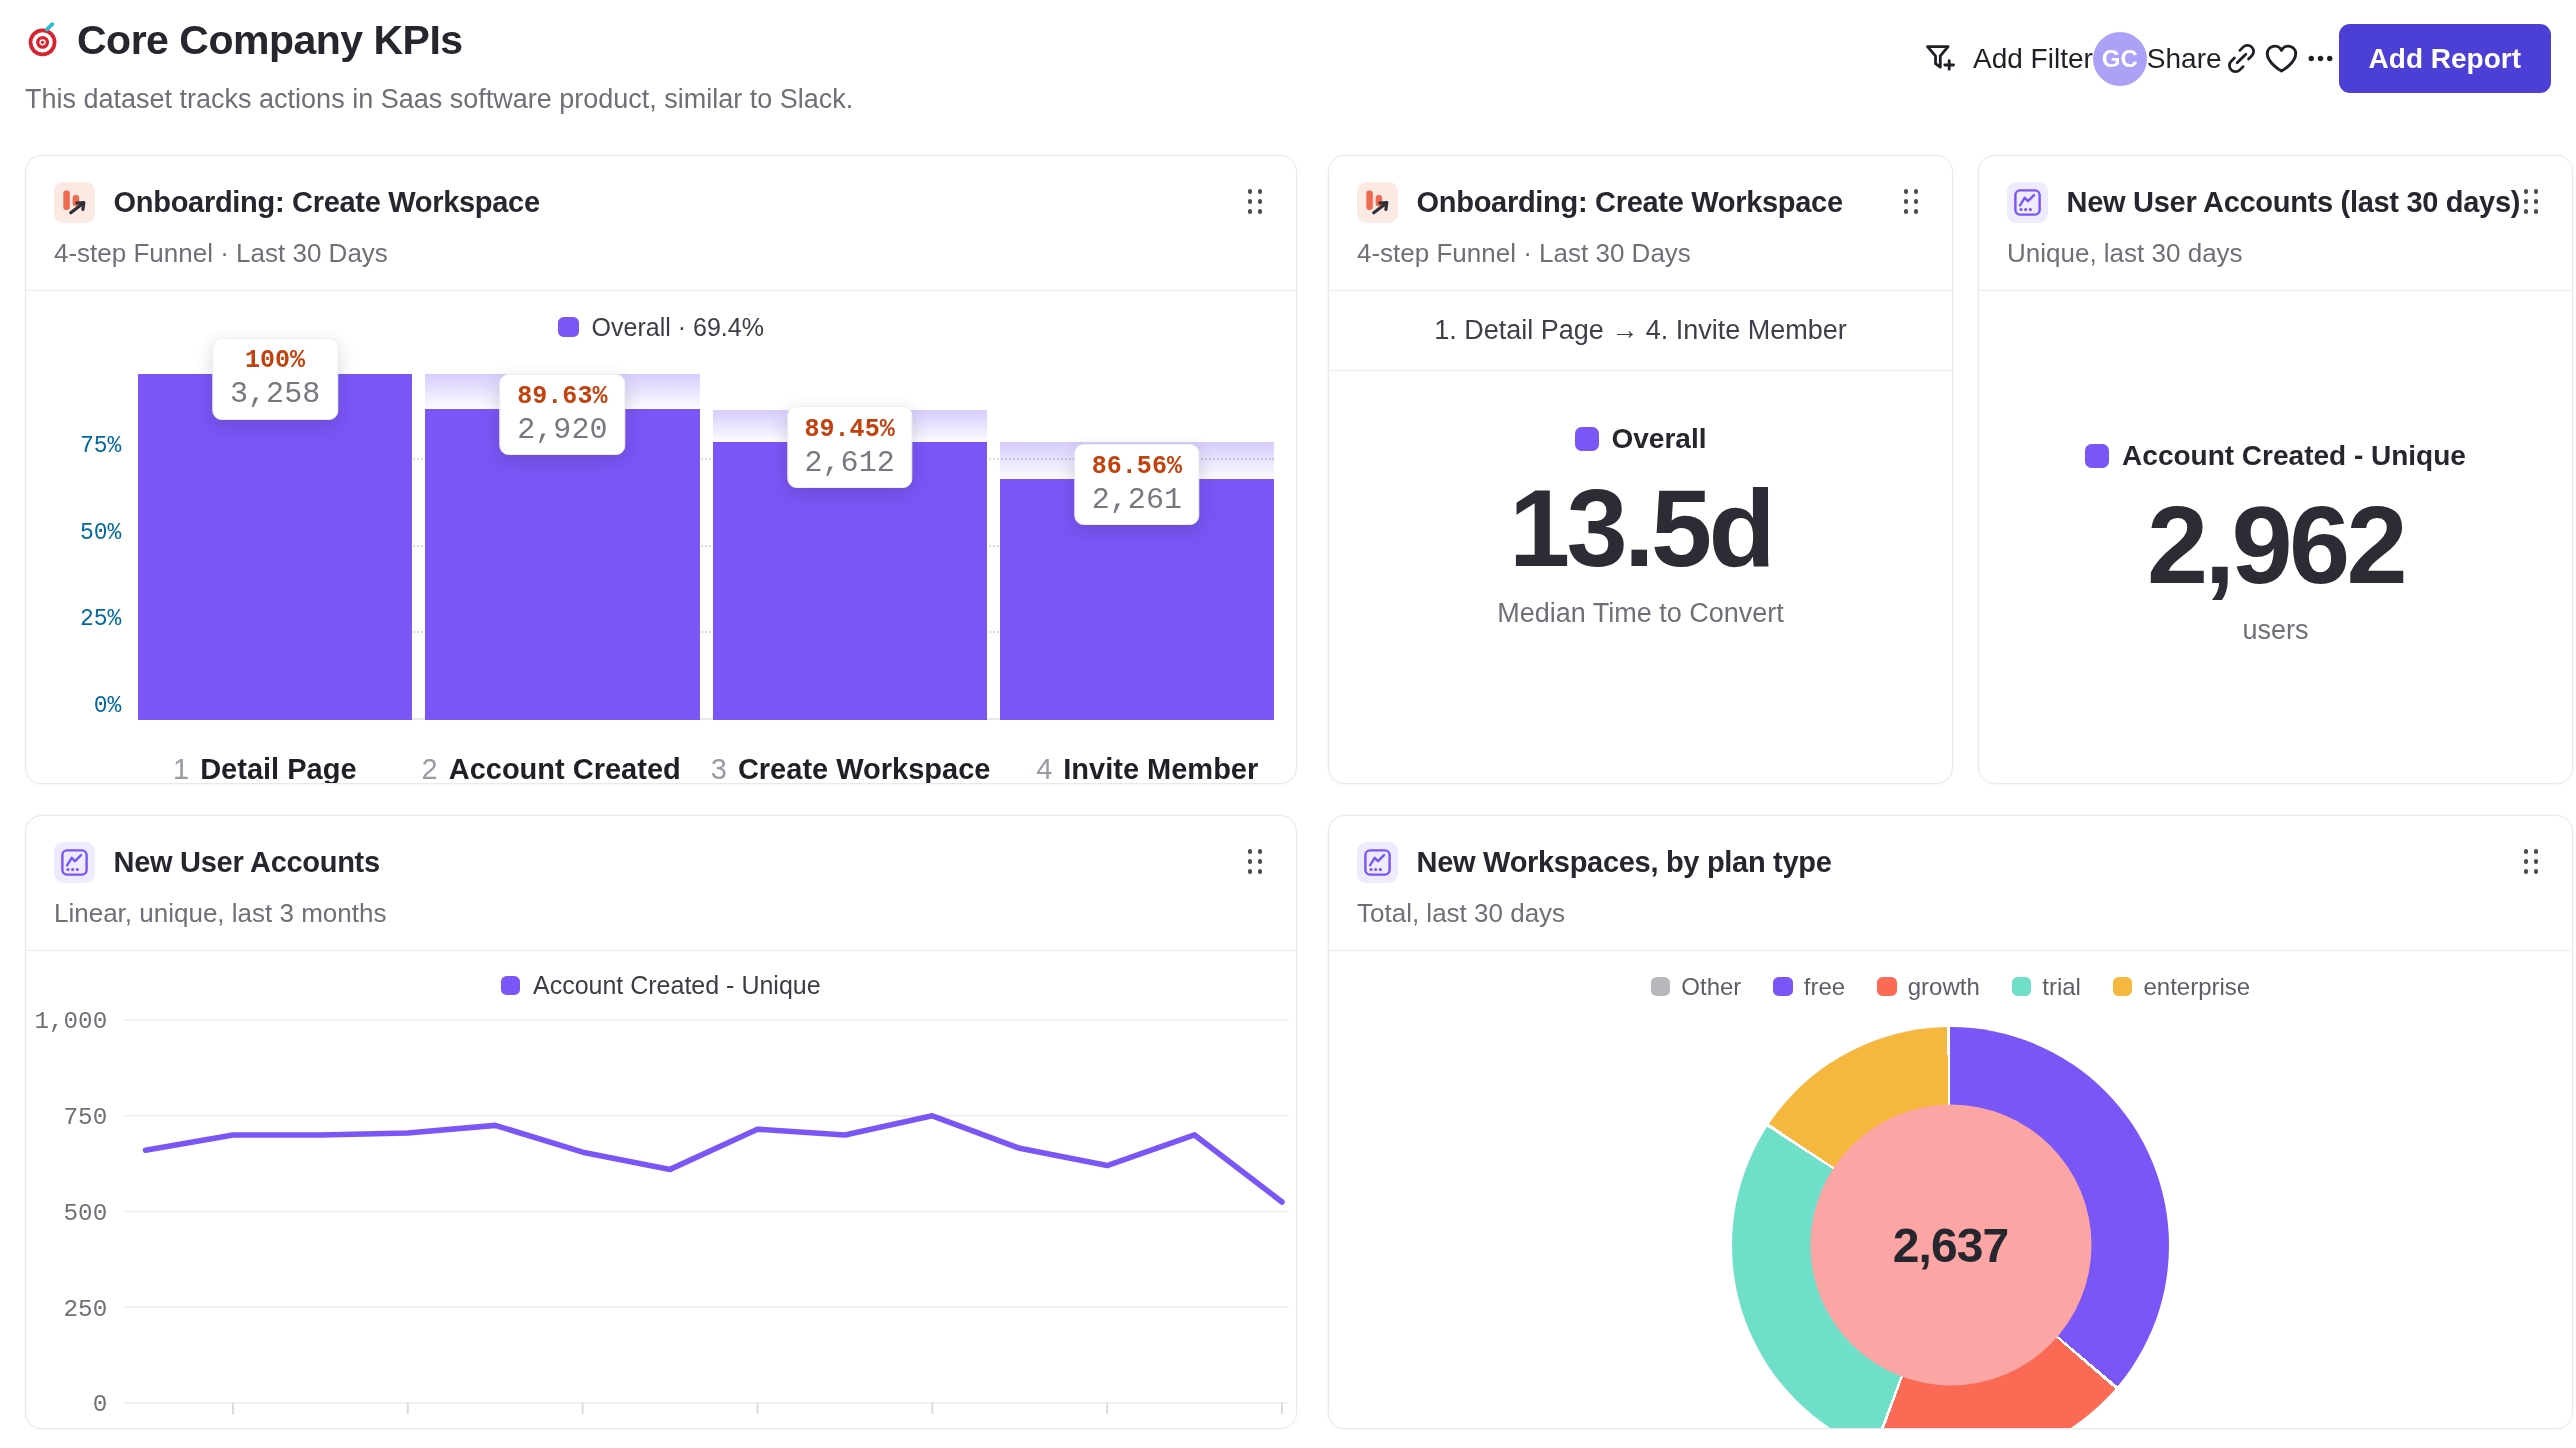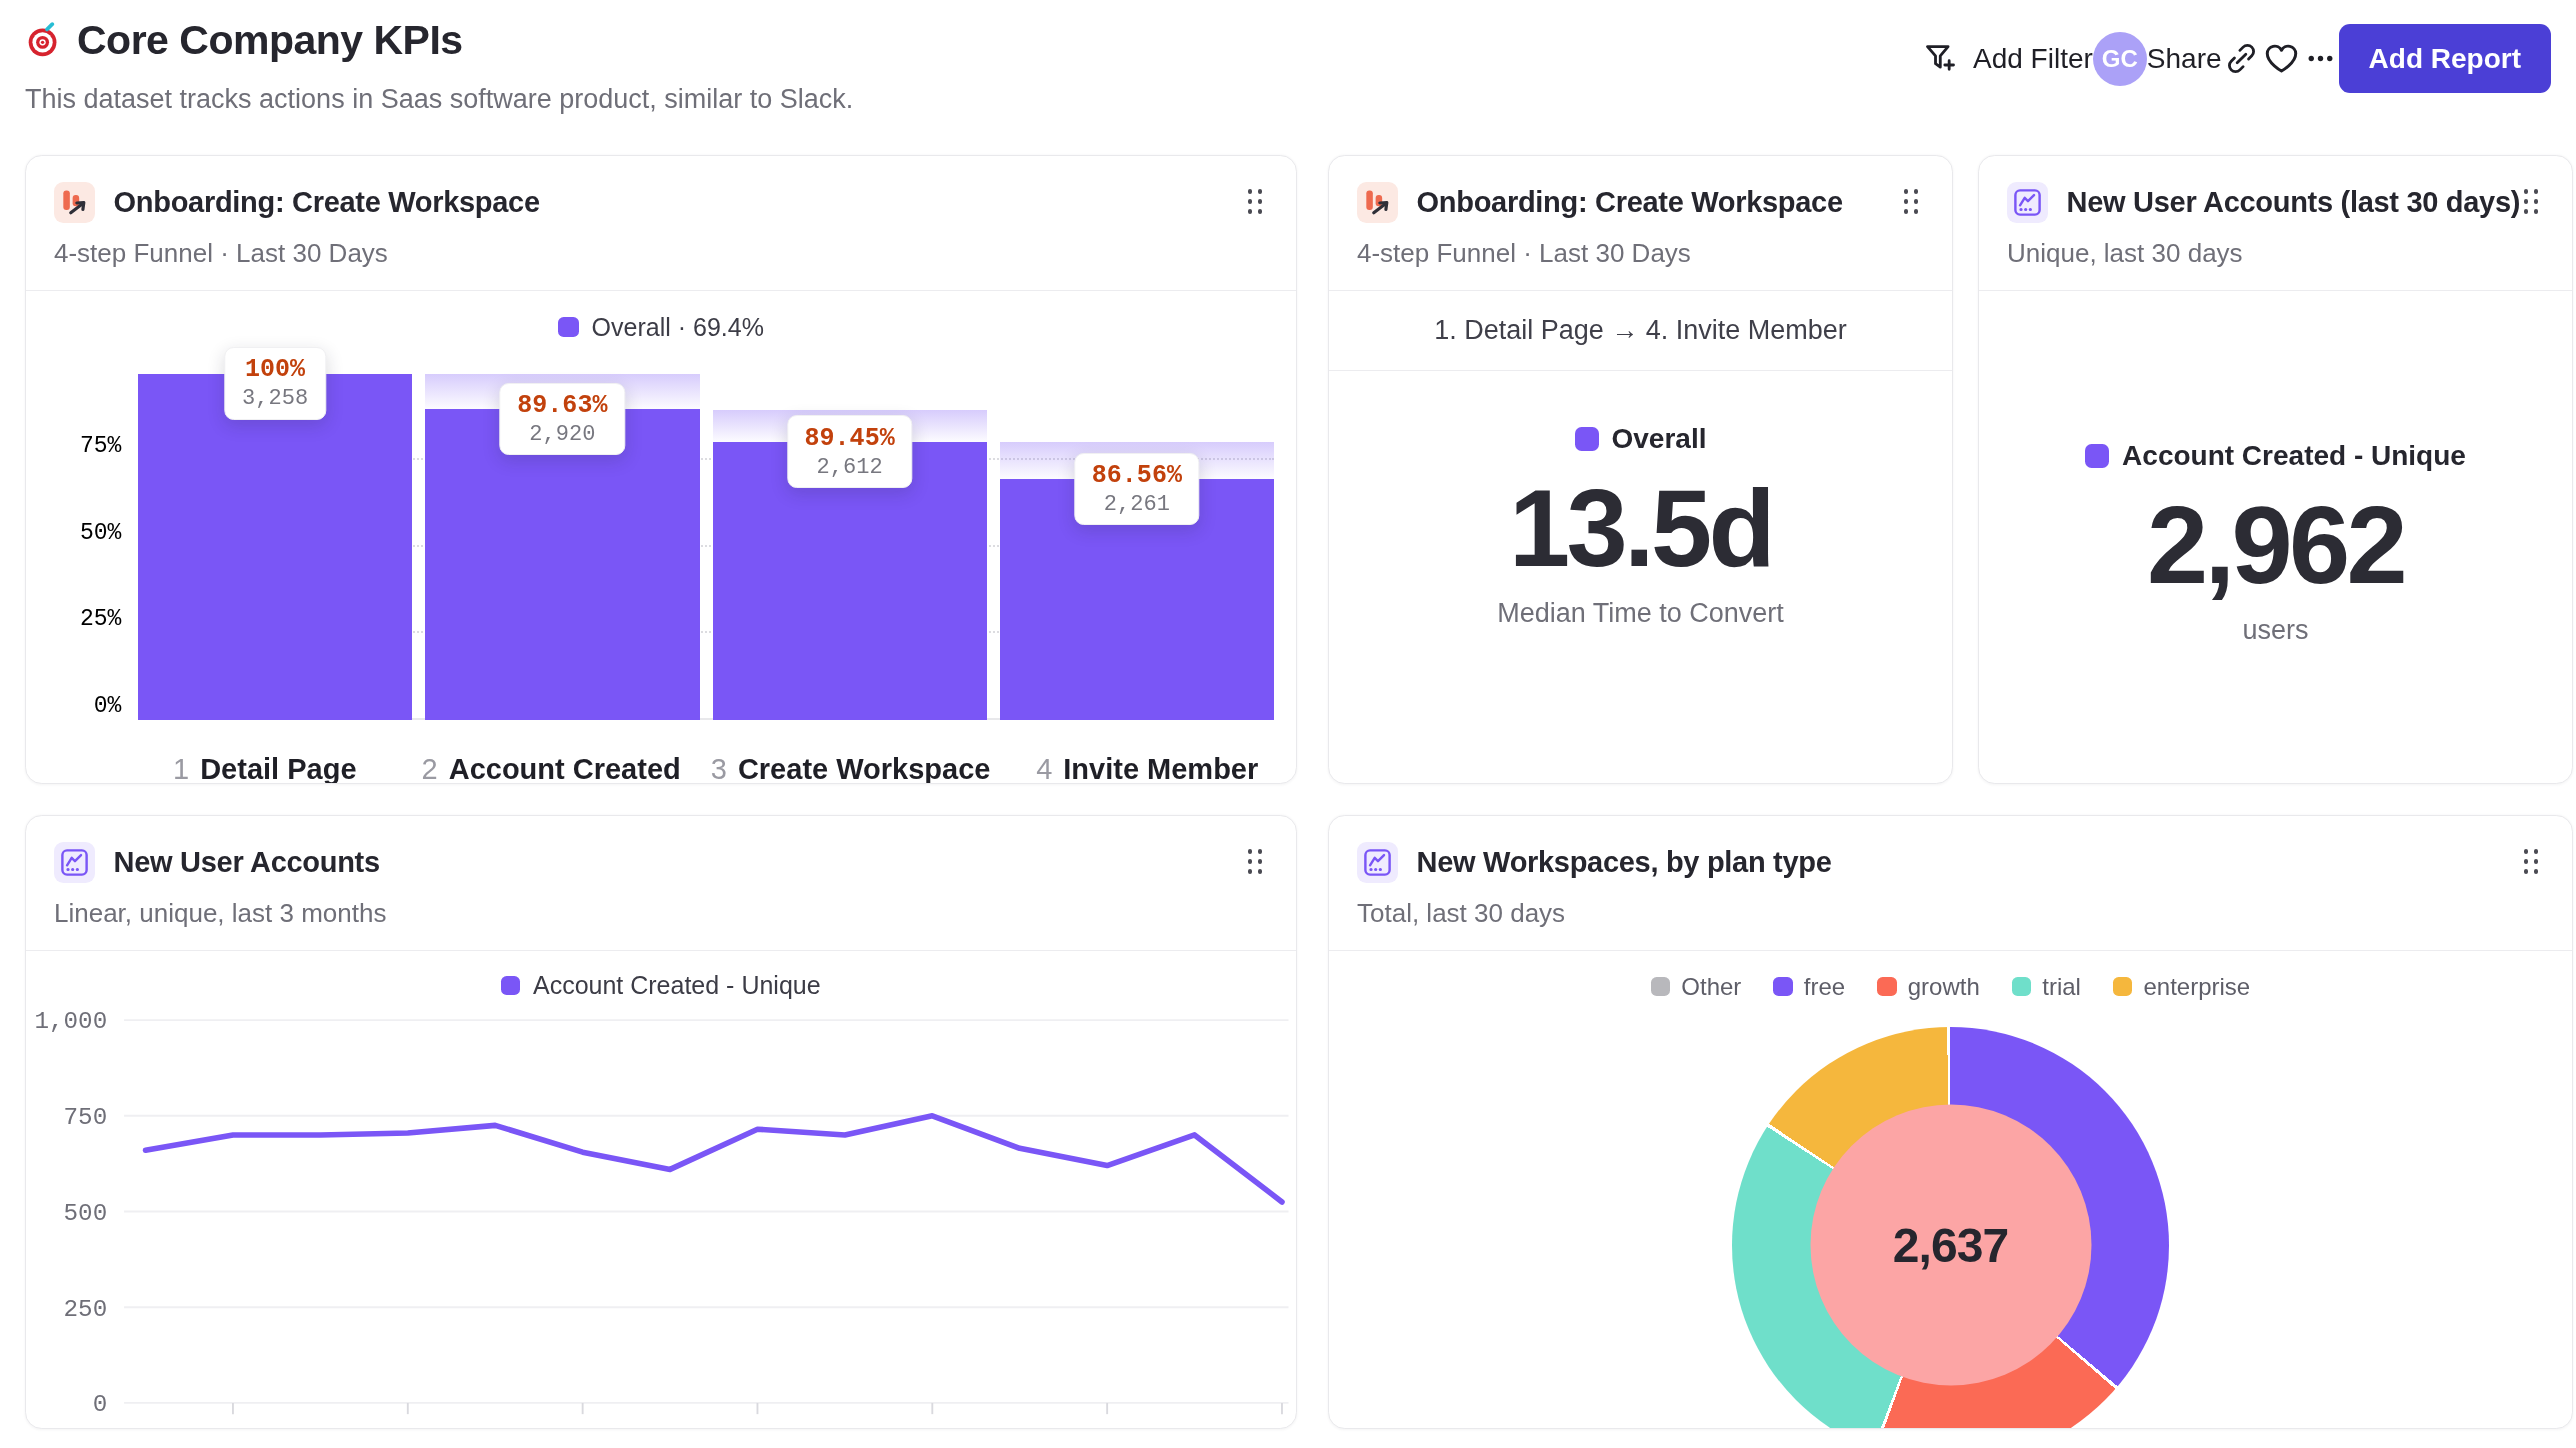--- a/index.html
+++ b/index.html
@@ -41,29 +41,29 @@
   .head-divider { border-bottom:1.9px solid #ececef; }
 
   .legend-row { display:flex; align-items:center; justify-content:center; gap:13px; padding-top:22px; }
   .legend-swatch { width:20.5px; height:20.5px; border-radius:5.6px; background:#7a56f6; }
   .legend-text { font-size:25px; color:#3c3c46; }
 
   
   .funnel-wrap { position:relative; margin:32px 22px 0 112px; height:346px; }
   .funnel-grid { position:absolute; left:0; right:0; border-top:2.8px dotted #dcdce0; z-index:0; }
   .funnel-ylabel { position:absolute; right:calc(100% + 16.7px); transform:translateY(-50%); font-family:"Liberation Mono", monospace;
-                   font-size:23px; color:#000000; white-space:nowrap; }
+                   font-size:23px; color:#0369a1; white-space:nowrap; }
   .funnel-cols { position:absolute; inset:0; display:flex; gap:13px; z-index:1; }
   .funnel-col { position:relative; flex:1 1 0; height:100%; }
   .funnel-bar { position:absolute; left:0; right:0; bottom:0; background:#7a56f6; }
   .funnel-grad { position:absolute; left:0; right:0; background:linear-gradient(to bottom, rgba(122,86,246,0.30), rgba(122,86,246,0.02)); }
   .funnel-tip { position:absolute; left:50%; transform:translateX(-50%); z-index:2; background:#fff; border:0.9px solid #f0f0f2;
                 border-radius:9.3px; box-shadow:0 5.6px 16.7px rgba(30,30,50,0.16); padding:7.4px 16.7px; text-align:center; white-space:nowrap; }
   .funnel-tip .pct { font-family:"Liberation Mono", monospace; font-size:25px; font-weight:700; color:#c2410c; display:block; }
-  .funnel-tip .cnt { font-family:"Liberation Mono", monospace; font-size:22px; color:#77777f; display:block; margin-top:1.9px; }
+  .funnel-tip .cnt { font-family:"Liberation Mono", monospace; font-size:30px; color:#77777f; display:block; margin-top:1.9px; }
   .funnel-xrow { display:flex; gap:30px; margin:33px 22px 0 112px; }
   .funnel-xcell { flex:1 1 0; text-align:center; font-size:29px; white-space:nowrap; }
   .funnel-xcell .n { color:#9a9aa2; font-weight:400; margin-right:11px; }
   .funnel-xcell .t { color:#1f1f26; font-weight:700; }
 
   
   .range-row { text-align:center; font-size:27px; color:#3f3f49; padding:24px 9.3px; border-bottom:1.9px solid #ececef; }
   .stat-block { display:flex; flex-direction:column; align-items:center; }
   .stat-legend { display:flex; align-items:center; gap:13px; }
   .stat-legend .legend-swatch { width:24px; height:24px; border-radius:6.5px; }

